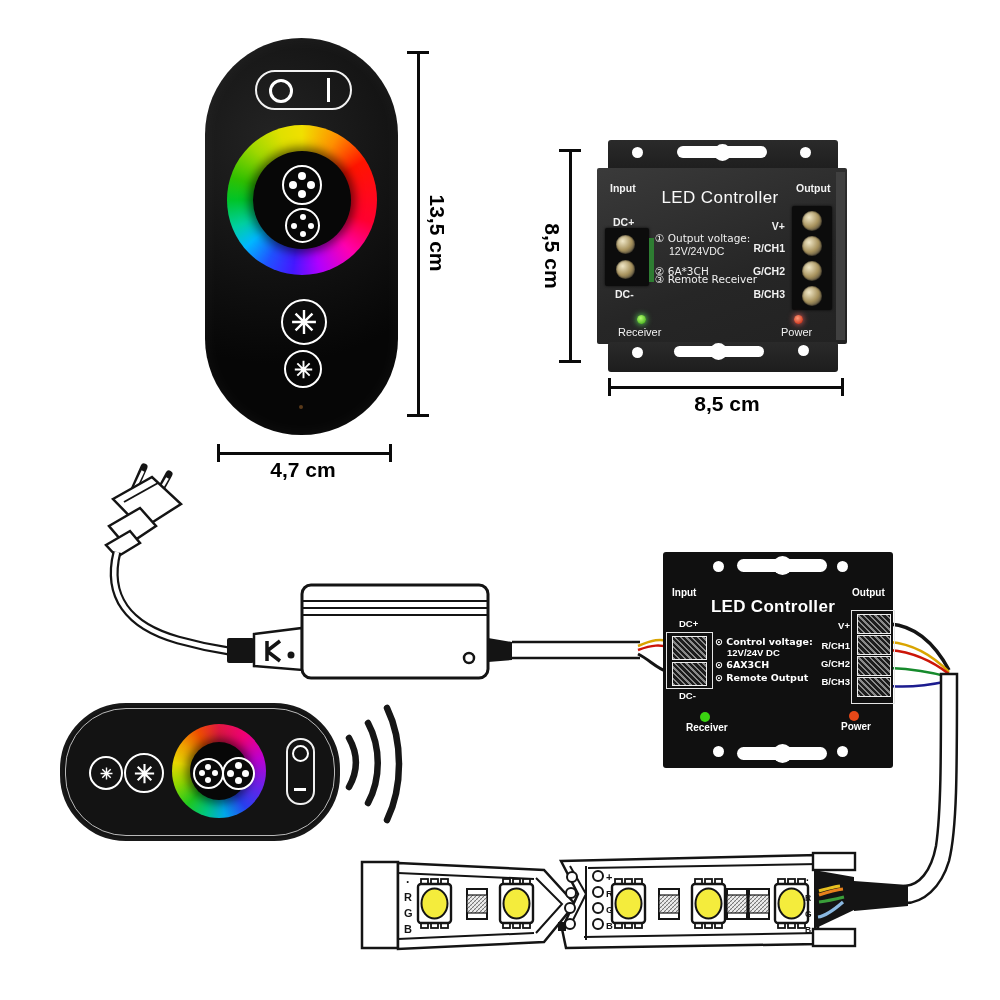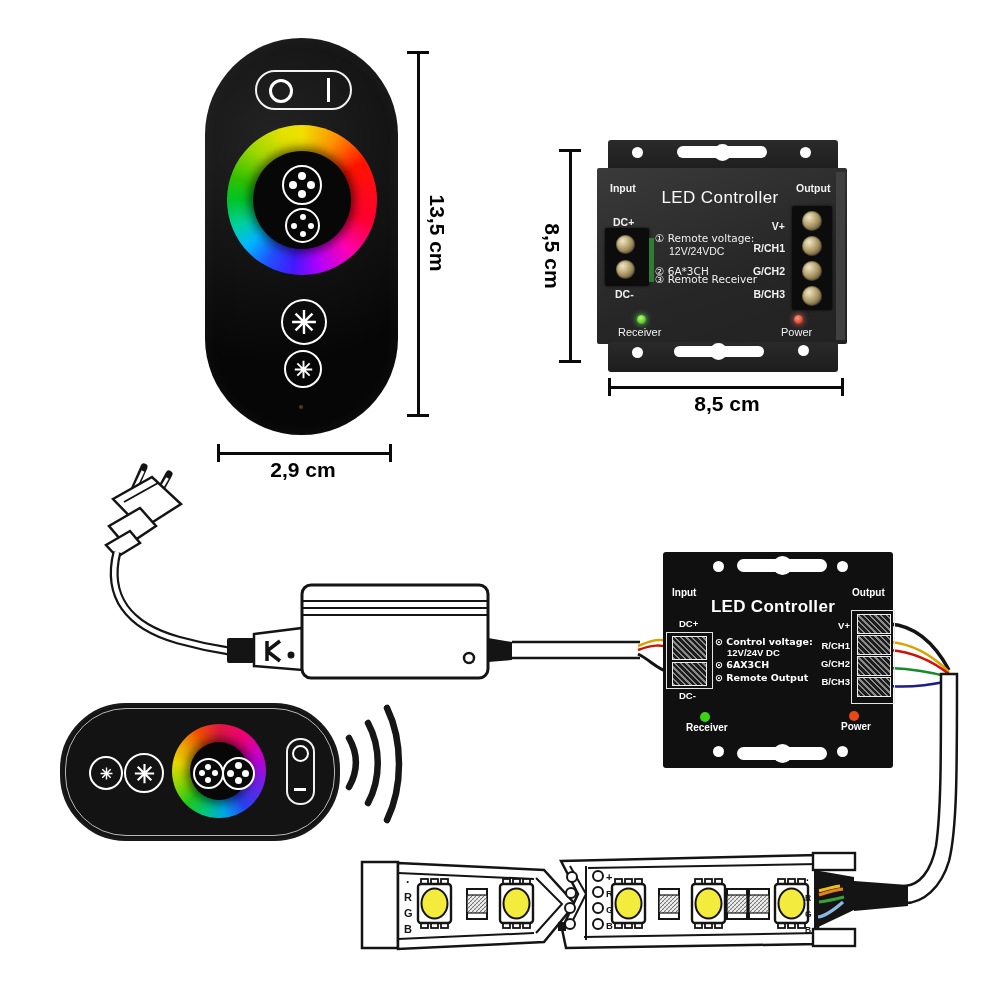--- a/index.html
+++ b/index.html
@@ -227,21 +227,21 @@
   </div>
 
   <div class="abs dimline" style="left:417px;top:52px;width:2.5px;height:365px;"></div>
   <div class="abs dimline" style="left:407px;top:51px;width:22px;height:2.5px;"></div>
   <div class="abs dimline" style="left:407px;top:414px;width:22px;height:2.5px;"></div>
   <div class="abs dimlabel rot90" style="left:437px;top:233px;">13,5 cm</div>
 
   <div class="abs dimline" style="left:218px;top:452px;width:173px;height:2.5px;"></div>
   <div class="abs dimline" style="left:217px;top:444px;width:2.5px;height:18px;"></div>
   <div class="abs dimline" style="left:389px;top:444px;width:2.5px;height:18px;"></div>
-  <div class="abs dimlabel ctr" style="left:303px;top:458px;">2,9 cm</div>
+  <div class="abs dimlabel ctr" style="left:303px;top:458px;">4,7 cm</div>
 
   <div class="abs" style="left:595px;top:138px;width:252px;height:236px;">
     <div class="abs flange" style="left:13px;top:2px;width:230px;height:32px;"></div>
     <div class="abs cbody" style="left:2px;top:30px;width:250px;height:176px;"></div>
     <div class="abs" style="left:241px;top:34px;width:9px;height:168px;background:#404040;"></div>
     <div class="abs flange" style="left:13px;top:204px;width:230px;height:30px;"></div>
     <div class="abs hole" style="left:36.5px;top:8.5px;width:11px;height:11px;"></div>
     <div class="abs hole" style="left:204.5px;top:8.5px;width:11px;height:11px;"></div>
     <div class="abs slot" style="left:82px;top:8px;width:90px;height:12px;"></div>
     <div class="abs slotbump" style="left:118.5px;top:5.5px;width:17px;height:17px;"></div>
@@ -255,21 +255,21 @@
     <div class="abs ph-txt ph-sm" style="left:201px;top:44px;">Output</div>
 
     <div class="abs ph-txt ph-sm" style="left:18px;top:78px;">DC+</div>
     <div class="abs tblock" style="left:10px;top:90px;width:44px;height:58px;">
       <div class="abs screw" style="left:11px;top:7px;width:19px;height:19px;"></div>
       <div class="abs screw" style="left:11px;top:32px;width:19px;height:19px;"></div>
     </div>
     <div class="abs" style="left:54px;top:100px;width:5px;height:44px;background:#2e7d32;"></div>
     <div class="abs ph-txt ph-sm" style="left:20px;top:150px;">DC-</div>
 
-    <div class="abs ph-txt ph-spec circ" style="left:60px;top:94px;">① Remote voltage:</div>
+    <div class="abs ph-txt ph-spec circ" style="left:60px;top:94px;">① Output voltage:</div>
     <div class="abs ph-txt ph-spec" style="left:74px;top:107px;">12V/24VDC</div>
     <div class="abs ph-txt ph-spec circ" style="left:60px;top:127px;">② 6A*3CH</div>
     <div class="abs ph-txt ph-spec circ" style="left:60px;top:135px;">③ Remote Receiver</div>
 
     <div class="abs ph-txt ph-sm" style="left:158px;top:82px;width:32px;text-align:right;">V+</div>
     <div class="abs ph-txt ph-sm" style="left:152px;top:104px;width:38px;text-align:right;">R/CH1</div>
     <div class="abs ph-txt ph-sm" style="left:152px;top:127px;width:38px;text-align:right;">G/CH2</div>
     <div class="abs ph-txt ph-sm" style="left:152px;top:150px;width:38px;text-align:right;">B/CH3</div>
     <div class="abs tblock" style="left:197px;top:68px;width:40px;height:104px;">
       <div class="abs screw" style="left:10px;top:5px;width:20px;height:20px;"></div>

